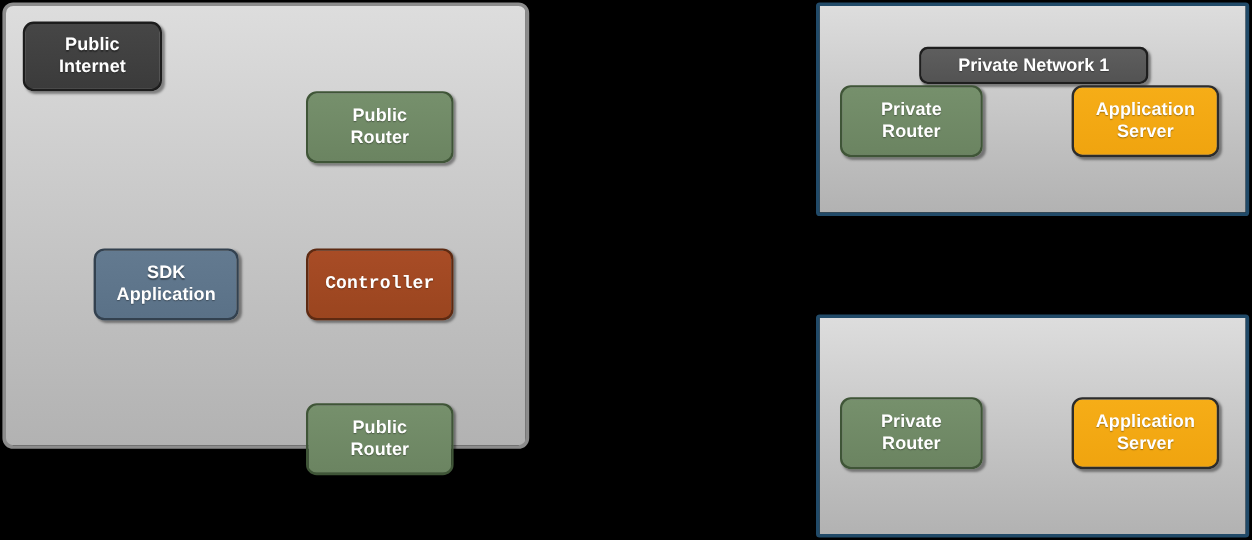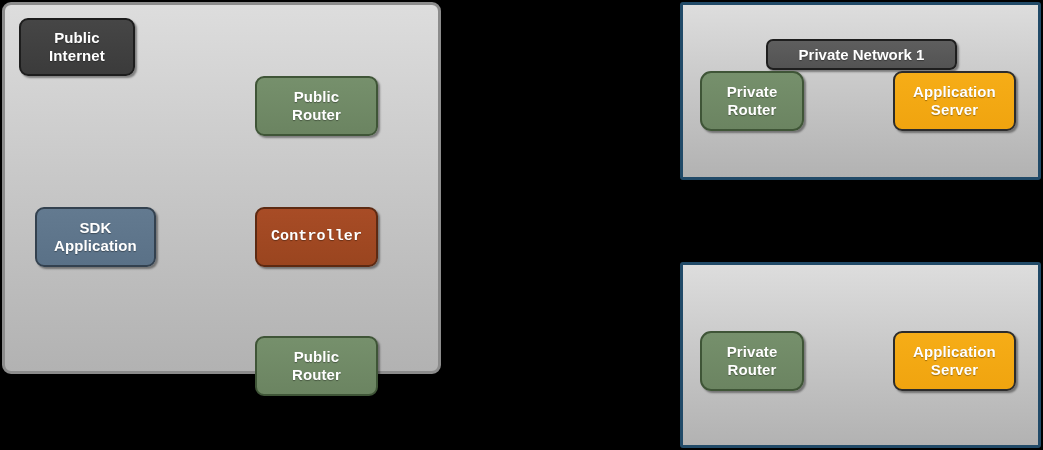--- a/index.html
+++ b/index.html
@@ -56,21 +56,21 @@
     letter-spacing: 0.1px;
     text-shadow: 0 1px 1px rgba(0,0,0,0.35);
     box-shadow: 2px 2px 2px rgba(0,0,0,0.4);
     padding: 2px 4px;
   }
   .node-label { display: block; white-space: pre-line; }
 
   
   .n-dark   { background: linear-gradient(to bottom,#464646,#3b3b3b); border: 2px solid #1d1d1d; }
   .n-green  { background: linear-gradient(to bottom,#76906c,#6b8461); border: 2px solid #3f5537; }
-  .n-blue   { background: linear-gradient(to bottom,#637a90,#5a7187); border: 2px solid #33414f; }
+  .n-blue   { background: linear-gradient(to bottom,#637a90,#5a7187); border: 2px solid #33414f; margin-left: 43px; }
   .n-brown  { background: linear-gradient(to bottom,#a84c26,#9a451f); border: 2px solid #5d2a12; }
   .n-orange { background: linear-gradient(to bottom,#f6ad17,#f0a40f); border: 2px solid #2c2c2c; }
 
   
   .net-title {
     position: absolute;
     box-sizing: border-box;
     display: flex;
     align-items: center;
     justify-content: center;
@@ -86,21 +86,21 @@
 
   
   #node-public-internet { left: 14px;  top: 13px;  width: 116px; height: 58px; }
   #node-public-router-1 { left: 250px; top: 71px;  width: 123px; height: 60px; }
   #node-sdk-application { left: 30px;  top: 202px; width: 121px; height: 60px; }
   #node-controller      { left: 250px; top: 202px; width: 123px; height: 60px; font-family: Liberation Mono, monospace; }
   #node-public-router-2 { left: 250px; top: 331px; width: 123px; height: 60px; }
 
   
   .pn-title  { left: 83px;  top: 6px;   width: 191px; height: 31px; margin-top: 28px; }
-  .pn-router { left: 17px;  top: 66px;  width: 104px; height: 60px; border-radius: 11px; }
+  .pn-router { left: 17px;  top: 66px;  width: 119px; height: 60px; }
   .pn-server { left: 210px; top: 66px;  width: 123px; height: 60px; }
 </style>
 </head>
 <body>
 
 <div class="panel panel-public">
 
   <div class="node n-dark" id="node-public-internet">
     <span class="node-label">Public
 Internet</span>

